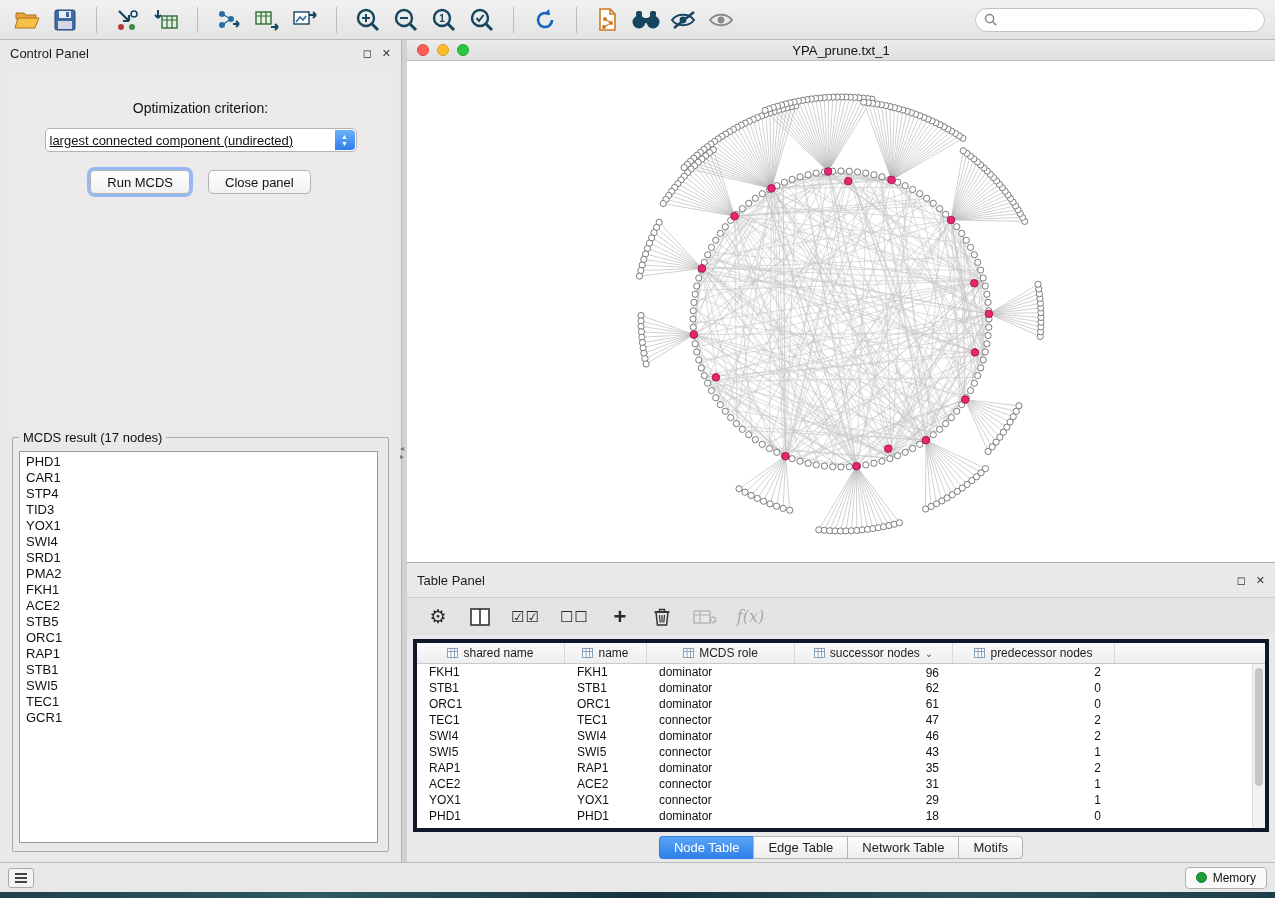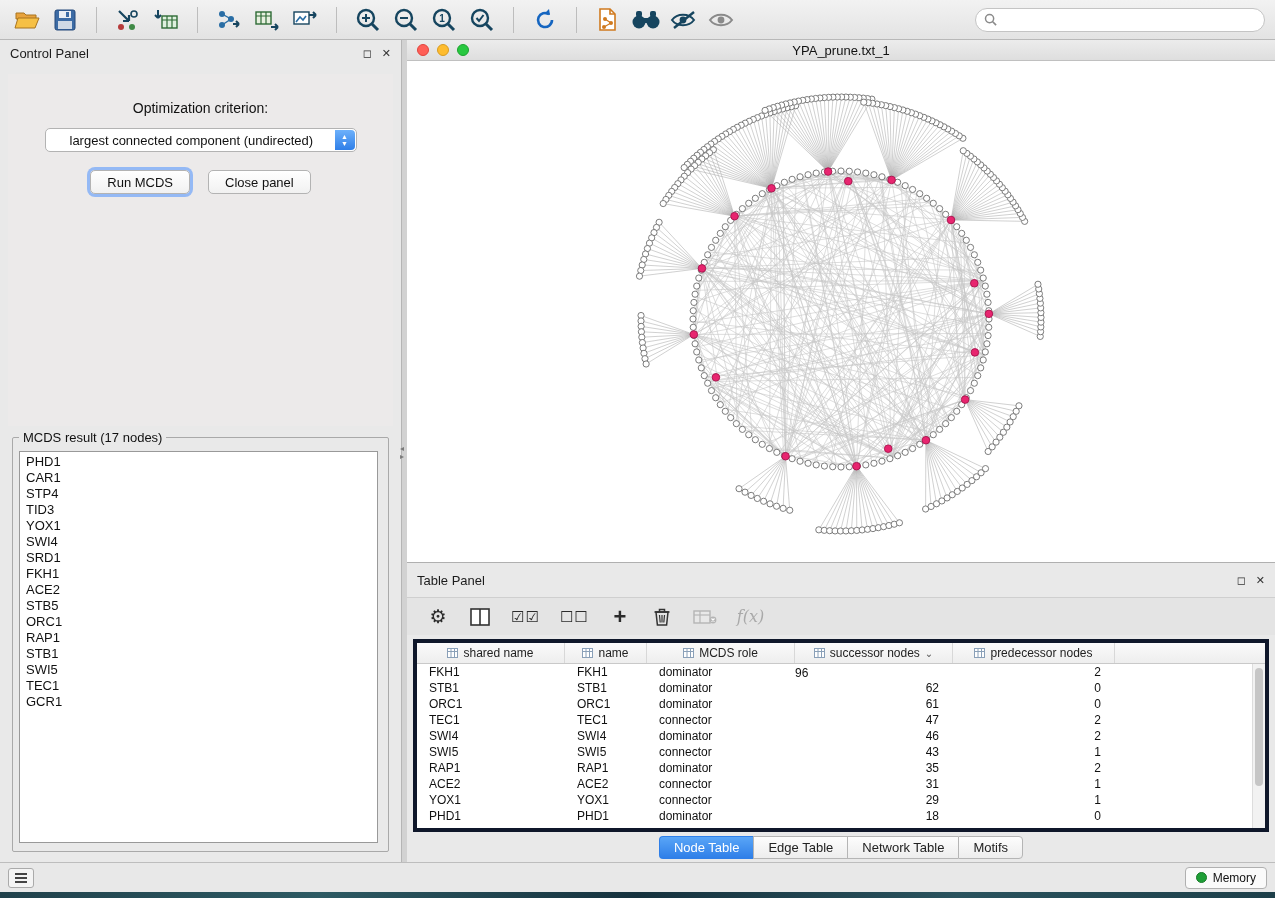--- a/index.html
+++ b/index.html
@@ -27,21 +27,21 @@
   .cp-tabs { display:flex; justify-content:center; gap:0; padding:6px 0 0 0; }
   .cp-tab { font-size:13px; color:#222; background:linear-gradient(#fdfdfd,#ededed); border:1px solid #b5b5b5;
     border-right:none; padding:4px 14px; cursor:default; }
   .cp-tab:first-child { border-radius:4px 0 0 4px; }
   .cp-tab:last-child { border-right:1px solid #b5b5b5; border-radius:0 4px 4px 0; }
   .cp-tab.active { background:linear-gradient(#59a5f7,#2f7fe8); color:#fff; border-color:#2f7fe8; }
   .mcds-controls { height:352px; padding-top:26px; display:flex; flex-direction:column; align-items:center; background:#eceaea; margin:8px 8px 0 8px; }
   .opt-label { font-size:14px; color:#111; margin-bottom:12px; }
   .mac-select { width:312px; height:24px; background:#fff; border:1px solid #b3b3b3; border-radius:5px;
     display:flex; align-items:center; font-size:13px; color:#111; position:relative; }
-  .mac-select .sel-text { padding:0 24px; white-space:nowrap; overflow:hidden; }
+  .mac-select .sel-text { padding:0 4px; white-space:nowrap; overflow:hidden;text-decoration:underline; }
   .mac-select .sel-cap { position:absolute; right:1px; top:1px; bottom:1px; width:20px; border-radius:0 4px 4px 0;
     background:linear-gradient(#6db1fb,#2f7fe8); color:#fff; display:flex; flex-direction:column; align-items:center; justify-content:center; font-size:7px; line-height:7px; }
   .btn-row { display:flex; gap:18px; margin-top:18px; }
   .mac-btn { height:24px; padding:0 16px; font-size:13px; color:#111; background:linear-gradient(#ffffff,#f1f1f1);
     border:1px solid #b3b3b3; border-radius:5px; }
   .mac-btn.focus-ring { box-shadow:0 0 0 3px rgba(77,144,254,0.55); }
   .mcds-fieldset { flex:1; margin:4px 12px 10px 12px; border:1px solid #a9a9a9; border-radius:2px; padding:6px 10px 8px 6px;
     font-size:13px; color:#111; display:flex; flex-direction:column; }
   .mcds-fieldset legend { padding:0 4px; font-size:13px; }
   .mcds-list { flex:1; background:#fff; border:1px solid #999; overflow:hidden; padding:2px 0; }
@@ -275,20 +275,21 @@
       <fieldset class="mcds-fieldset">
         <legend>MCDS result (17 nodes)</legend>
         <div class="mcds-list">
             <div class="mcds-item">PHD1</div>
             <div class="mcds-item">CAR1</div>
             <div class="mcds-item">STP4</div>
             <div class="mcds-item">TID3</div>
             <div class="mcds-item">YOX1</div>
             <div class="mcds-item">SWI4</div>
             <div class="mcds-item">SRD1</div>
+            <div class="mcds-item">PMA2</div>
             <div class="mcds-item">FKH1</div>
             <div class="mcds-item">ACE2</div>
             <div class="mcds-item">STB5</div>
             <div class="mcds-item">ORC1</div>
             <div class="mcds-item">RAP1</div>
             <div class="mcds-item">STB1</div>
             <div class="mcds-item">SWI5</div>
             <div class="mcds-item">TEC1</div>
             <div class="mcds-item">GCR1</div>
           </div>
@@ -1264,21 +1265,21 @@
                   <line x1="7.5" y1="0.5" x2="7.5" y2="9.5" stroke="#8aa0b8"></line>
                 </svg>
                 <span>predecessor nodes</span>
               </div>
             </div>
           <div class="tbody">
               <div class="trow">
                 <span class="tcell" style="width: 148px; text-align: left; padding: 0px 0px 0px 12px;">FKH1</span>
                 <span class="tcell" style="width: 82px; text-align: left; padding: 0px 0px 0px 12px;">FKH1</span>
                 <span class="tcell" style="width: 148px; text-align: left; padding: 0px 0px 0px 12px;">dominator</span>
-                <span class="tcell" style="width: 158px; text-align: left; padding: 1px 14px 0px 0px;">96</span>
+                <span class="tcell" style="width: 158px; text-align: right; padding: 1px 14px 0px 0px;">96</span>
                 <span class="tcell" style="width: 162px; text-align: right; padding: 0px 14px 0px 0px;">2</span>
               </div>
               <div class="trow">
                 <span class="tcell" style="width: 148px; text-align: left; padding: 0px 0px 0px 12px;">STB1</span>
                 <span class="tcell" style="width: 82px; text-align: left; padding: 0px 0px 0px 12px;">STB1</span>
                 <span class="tcell" style="width: 148px; text-align: left; padding: 0px 0px 0px 12px;">dominator</span>
                 <span class="tcell" style="width: 158px; text-align: right; padding: 0px 14px 0px 0px;">62</span>
                 <span class="tcell" style="width: 162px; text-align: right; padding: 0px 14px 0px 0px;">0</span>
               </div>
               <div class="trow">

